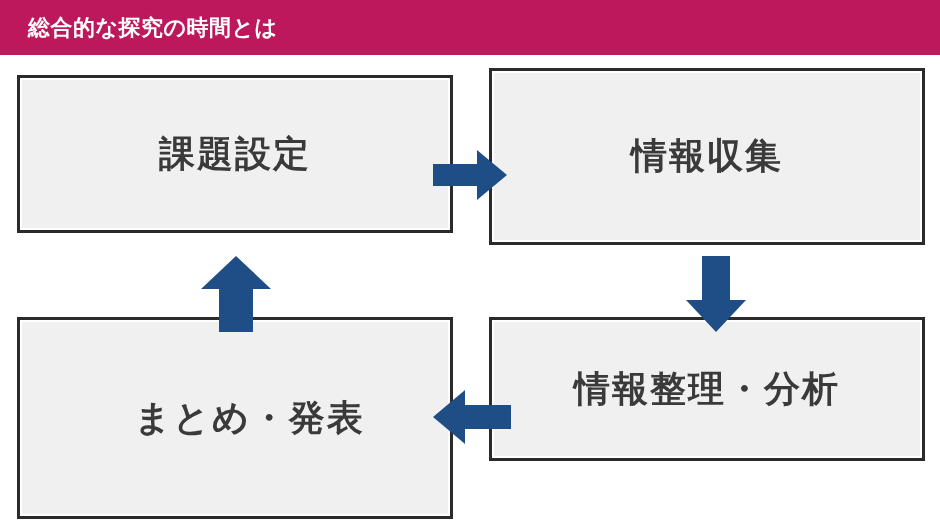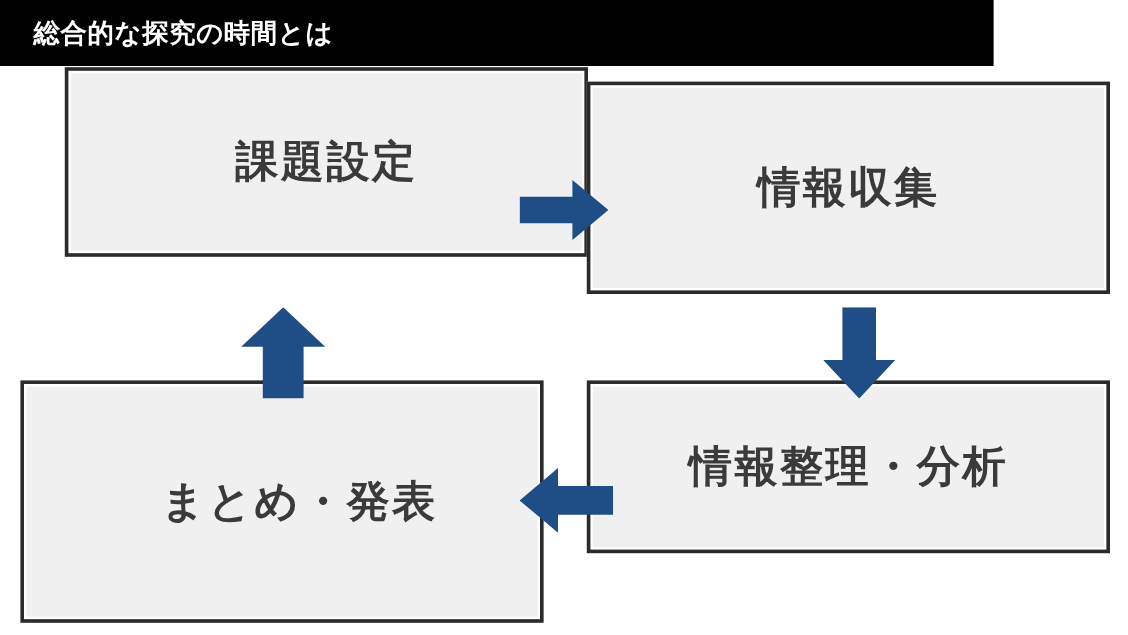--- a/index.html
+++ b/index.html
@@ -19,23 +19,23 @@
     width: 940px;
     height: 529px;
     background: #ffffff;
   }
 
   
   #title-banner {
     position: absolute;
     left: 0;
     top: 0;
-    width: 828px;
+    width: 940px;
     height: 55px;
-    background: #000000;
+    background: #be185d;
   }
   #title-text {
     position: absolute;
     left: 28px;
     top: 0;
     height: 55px;
     line-height: 55px;
     color: #ffffff;
     font-size: 22px;
     font-weight: bold;
@@ -56,21 +56,21 @@
   }
   .proc-label {
     color: #3a3a3a;
     font-size: 36px;
     font-weight: bold;
     letter-spacing: 2px;
     white-space: nowrap;
     user-select: none;
   }
 
-  #box-task       { left: 17px;  top: 56px;  width: 436px; height: 158px; margin-left: 37px; }
+  #box-task       { left: 17px;  top: 75px;  width: 436px; height: 158px; }
   #box-gather     { left: 489px; top: 68px;  width: 436px; height: 177px; }
   #box-summary    { left: 17px;  top: 317px; width: 436px; height: 202px; padding-left: 29px; }
   #box-analyze    { left: 489px; top: 317px; width: 436px; height: 144px; }
 
   
   .arrow {
     position: absolute;
     overflow: visible;
   }
   .arrow svg { display: block; }

